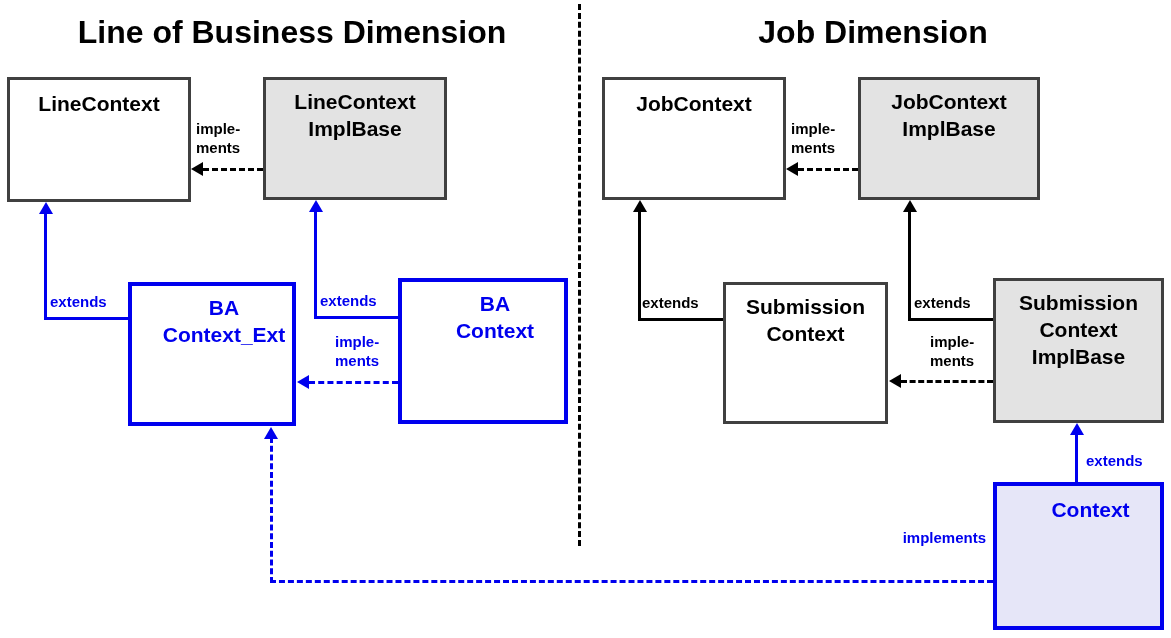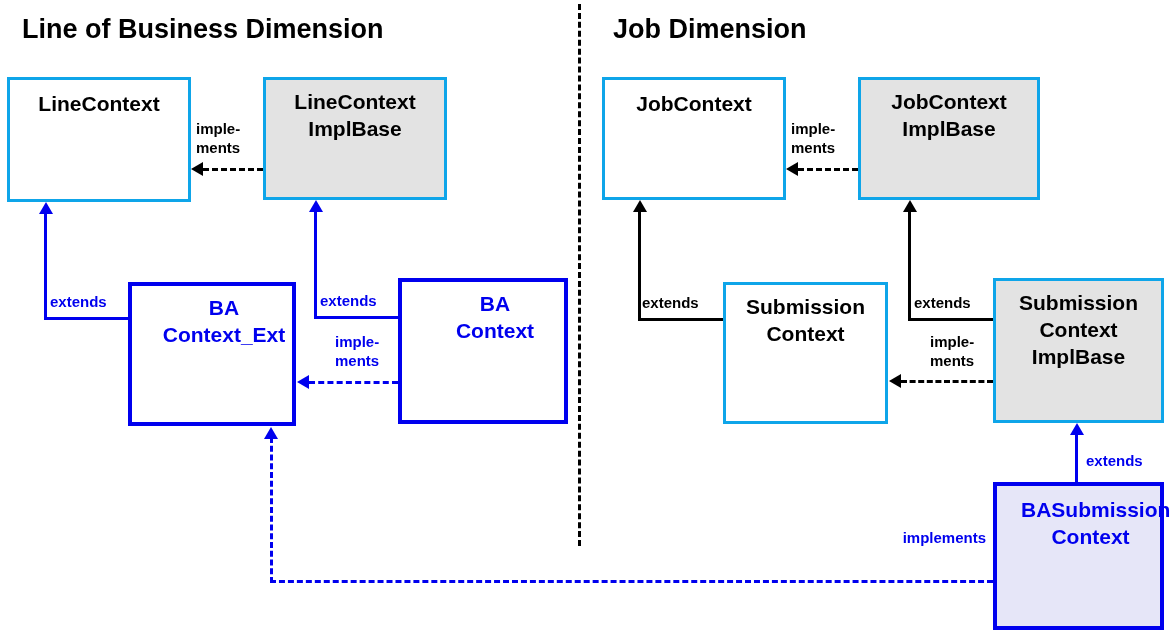--- a/index.html
+++ b/index.html
@@ -1,26 +1,26 @@
 <!DOCTYPE html>
 <html><head>
 <meta charset="utf-8">
 <style>
   html,body { margin:0; padding:0; background:#ffffff; }
   #canvas {
     position:relative; width:1171px; height:638px; overflow:hidden;
     background:#ffffff; font-family:"Liberation Sans", sans-serif;
   }
   .title {
-    position:absolute; font-size:27px; font-weight:bold; color:#000;
-    white-space:nowrap;
+    position:absolute; font-size:32px; font-weight:bold; color:#000;
+    text-align:center; white-space:nowrap;
   }
   .box {
     position:absolute; box-sizing:border-box;
-    border:3px solid #0ea5e9; background:#ffffff;
+    border:3px solid #404040; background:#ffffff;
     text-align:center; font-weight:bold; font-size:21px; line-height:27px;
     color:#000; padding-top:8px;
   }
   .box span { display:block; }
   .box.gray { background:#e3e3e3; }
   .box.blue { border:4px solid #0000ee; color:#0000ee;padding-left:24px; }
   .box.lav  { background:#e6e6f8; }
   .lbl {
     position:absolute; font-weight:bold; font-size:15px; line-height:19px;
     color:#000; white-space:nowrap;
@@ -138,21 +138,20 @@
   <div class="hline" style="left:908px; top:318px; width:85px;"></div>
 
   <div class="lbl" style="left:930px; top:332px; width:62px;">
     <span>imple-</span>
     <span>ments</span>
   </div>
   <div class="arr-left" style="left:889px; top:374px;"></div>
   <div class="hline dash" style="left:901px; top:380px; width:92px;"></div>
 
   <div class="box blue lav" style="left:993px; top:482px; width:171px; height:148px; padding-top:10px;">
-    <span>BASubmission</span>
     <span>Context</span>
   </div>
 
   <div class="lbl blue" style="left:1086px; top:451px; width:72px;">extends</div>
   <div class="arr-up blue" style="left:1070px; top:423px;"></div>
   <div class="vline blue" style="left:1075px; top:433px; height:49px;"></div>
 
   <div class="lbl blue right" style="left:870px; top:528px; width:116px;">implements</div>
   <div class="arr-up blue" style="left:264px; top:427px;"></div>
   <div class="vline dash blue" style="left:270px; top:437px; height:146px;"></div>

